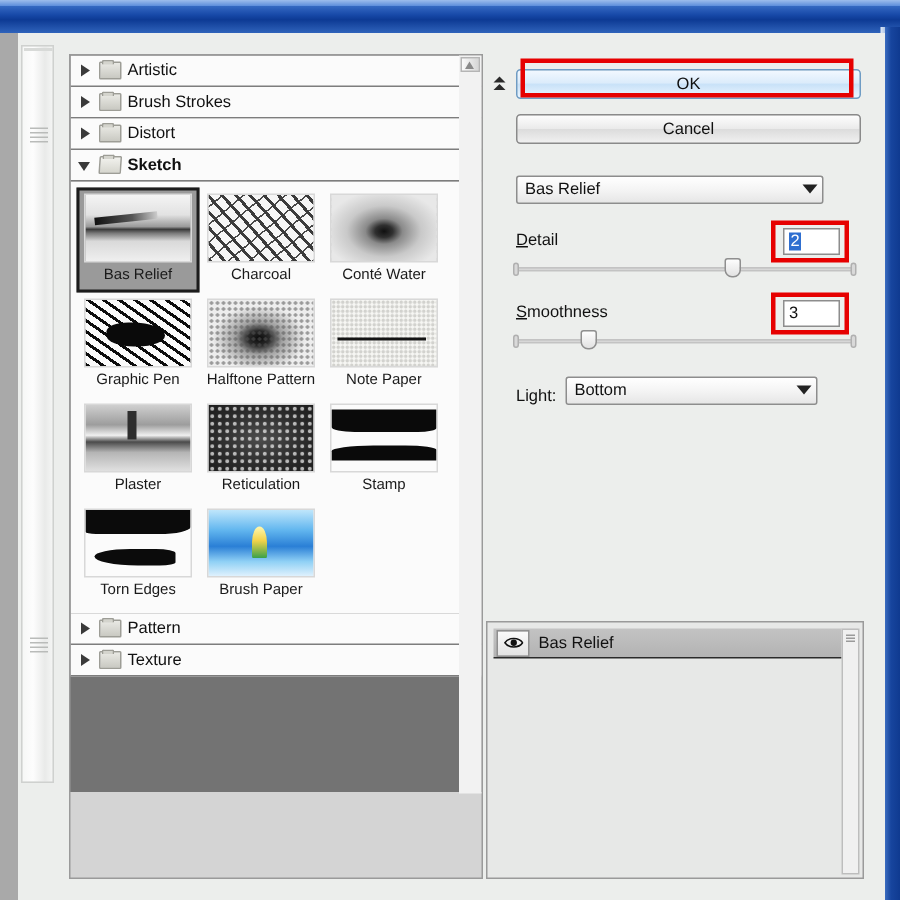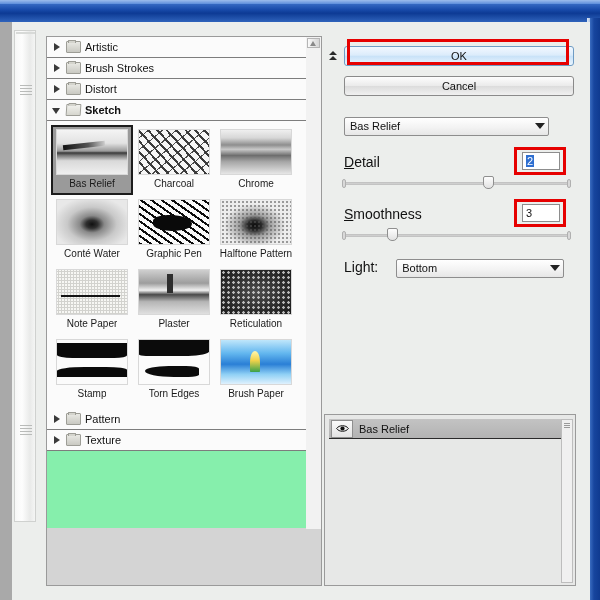--- a/index.html
+++ b/index.html
@@ -54,21 +54,21 @@
   .vsplit-grip.g1 { top: 52px; }
   .vsplit-grip.g2 { top: 392px; }
   .vsplit-thumb-top {
     position:absolute; left:1px; top:1px; width:19px; height:2px;
     background:#d8dad8;
   }
 
   
   .browser {
     position: absolute; left: 46px; top: 36px; width: 276px; height: 494px;
-    background: #86efac; border: 1px solid #9a9a9a;
+    background: #737373; border: 1px solid #9a9a9a;
     overflow: hidden;
   }
   .tree-row {
     position: relative; height: 21px; line-height: 21px;
     border-bottom: 1px solid #7d7d7d;
     padding-left: 4px; background: #fbfbfb;
     display: flex; align-items: center; gap: 4px;
     cursor: default;
   }
   .tree-row.expanded { background:#fbfbfb; }
@@ -236,21 +236,21 @@
     position: relative; font-size:11px; color:#111; line-height:17px;
     padding-left: 5px; cursor:default;
   }
   .combo .arrow {
     position:absolute; right:3px; top:5px; width:0;height:0;
     border-left:5px solid transparent;border-right:5px solid transparent;
     border-top:6px solid #222;
   }
   .combo.small { width: 168px; }
 
-  .field-label { font-size:14px; color:#111; }
+  .field-label { font-size:11px; color:#111; }
   .field-label u { text-decoration: underline; }
 
   .numfield {
     width: 38px; height: 18px; border:1px solid #8d8d8d;
     background:#fff; font-size:11px; color:#111; line-height:16px;
     text-align:left; padding-left:3px;
   }
   .numfield .sel {
     background: #2f6fd0; color:#fff; padding: 0 1px;
   }
@@ -360,24 +360,20 @@
       <div class="grid" id="filter-grid">
           <div class="cell selected">
             <div class="thumb t-basrelief"></div>
             <div class="cap">Bas Relief</div>
           </div>
           <div class="cell">
             <div class="thumb t-charcoal"></div>
             <div class="cap">Charcoal</div>
           </div>
           <div class="cell">
-            <div class="thumb t-chrome"></div>
-            <div class="cap">Chrome</div>
-          </div>
-          <div class="cell">
             <div class="thumb t-conte"></div>
             <div class="cap">Conté Water</div>
           </div>
           <div class="cell">
             <div class="thumb t-graphicpen"></div>
             <div class="cap">Graphic Pen</div>
           </div>
           <div class="cell">
             <div class="thumb t-halftone"></div>
             <div class="cap">Halftone Pattern</div>
@@ -474,21 +470,21 @@
     </div>
     <div style="height:6px"></div>
     <div class="slider">
       <div class="track"></div>
       <div class="cap-l"></div>
       <div class="cap-r"></div>
       <div class="knob" id="smooth-knob" style="left: 42.8px;"></div>
     </div>
 
     <div style="height:17px"></div>
-    <div style="display:flex;align-items:flex-start;gap:18px;">
+    <div style="display:flex;align-items:flex-end;gap:6px;">
       <span class="field-label">Light:</span>
       <div class="combo small">
         <span>Bottom</span>
         <span class="arrow"></span>
       </div>
     </div>
   </div>
 
   <div class="hl-box" style="left:347px;top:39px;width:222px;height:26px;"></div>
 

